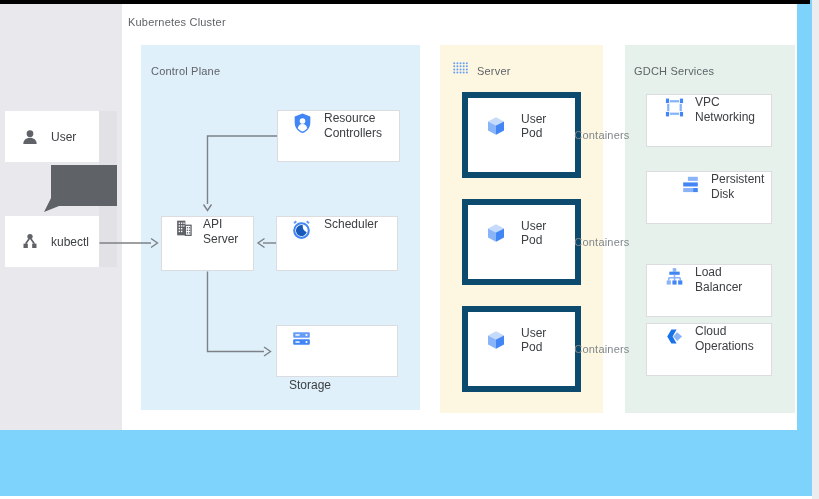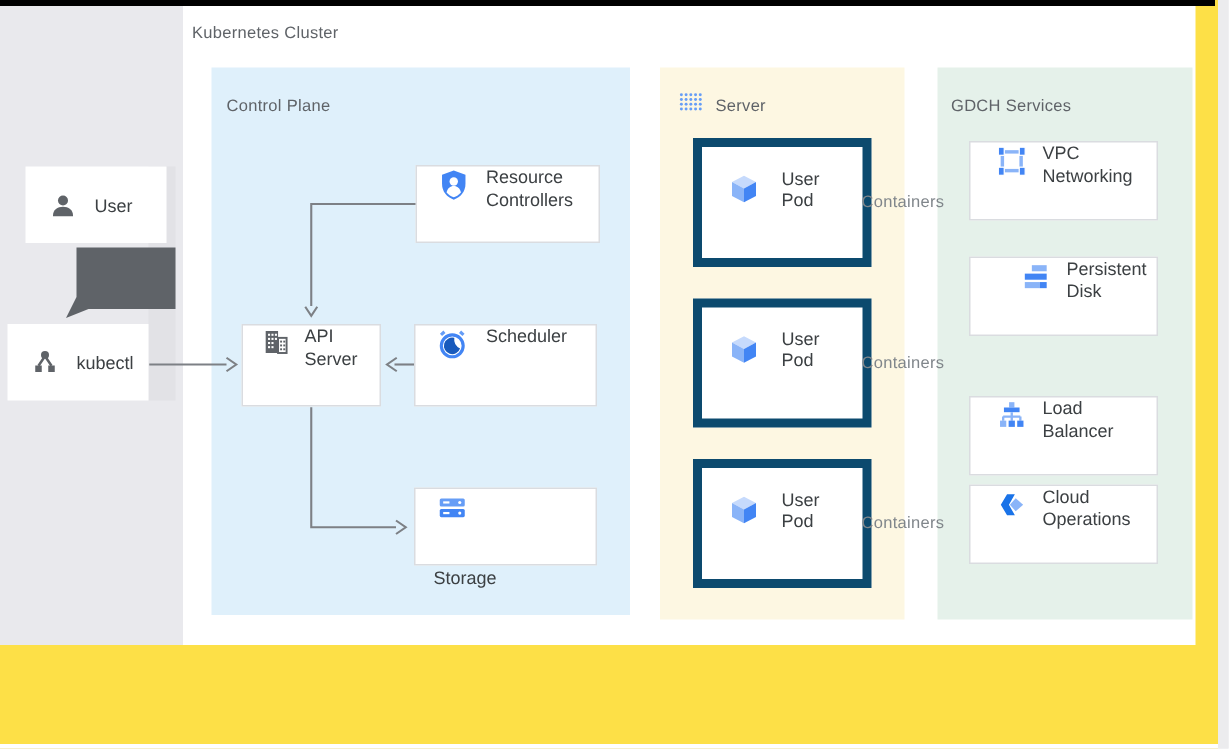--- a/index.html
+++ b/index.html
@@ -1,16 +1,16 @@
 <!DOCTYPE html>
 <html><head>
 <meta charset="utf-8">
 <style>
   html,body{margin:0;padding:0;background:#ececee;font-family:"Liberation Sans",sans-serif;}
-  .stage{position:relative;width:812px;height:499px;background:#fde047;overflow:hidden;}
+  .stage{position:relative;width:812px;height:499px;background:#7dd3fc;overflow:hidden;}
   .topbar{position:absolute;left:0;top:0;width:810px;height:4px;background:#000;}
   .sidebar-bg{position:absolute;left:0;top:4px;width:122px;height:426px;background:#e9e9ed;}
   .cluster-box{position:absolute;left:122px;top:4px;width:675px;height:426px;background:#ffffff;}
   .bottom-strip{position:absolute;left:0;top:496px;width:819px;height:3px;background:#ffffff;}
   .cluster-title{position:absolute;left:128px;top:16px;font-size:11px;color:#5f6368;letter-spacing:.2px;}
   .panel{position:absolute;}
   .panel-header{position:absolute;font-size:11px;color:#5f6368;letter-spacing:.2px;white-space:nowrap;}
   .card{position:absolute;background:#fff;border:1px solid #dadce0;box-sizing:border-box;
         display:flex;align-items:flex-start;}
   .card .lbl{font-size:12px;line-height:15px;color:#3c4043;}
@@ -69,21 +69,21 @@
         <circle cx="13" cy="14" r="1.1"></circle>
         <circle cx="16.5" cy="14" r="1.1"></circle>
     </g>
   </svg>
   <div class="panel-header" style="left:477px;top:65px;">Server</div>
 
   <div class="panel-header" style="left:634px;top:65px;">GDCH Services</div>
 
   <div class="shadow-col"></div>
 
-  <div class="actor-card" style="top:111px;margin-left:12px;">
+  <div class="actor-card" style="top:111px;">
     <svg class="icon" width="20" height="20" viewBox="0 0 24 24">
       <circle cx="12" cy="8" r="4" fill="#5f6368"></circle>
       <path d="M4 20c0-4.4 3.6-7 8-7s8 2.6 8 7v.5H4z" fill="#5f6368"></path>
     </svg>
     <span class="lbl">User</span>
   </div>
 
   <div class="actor-card" style="top:216px;">
     <svg class="icon" width="20" height="20" viewBox="0 0 24 24">
       <circle cx="12" cy="5.5" r="3.2" fill="#5f6368"></circle>

